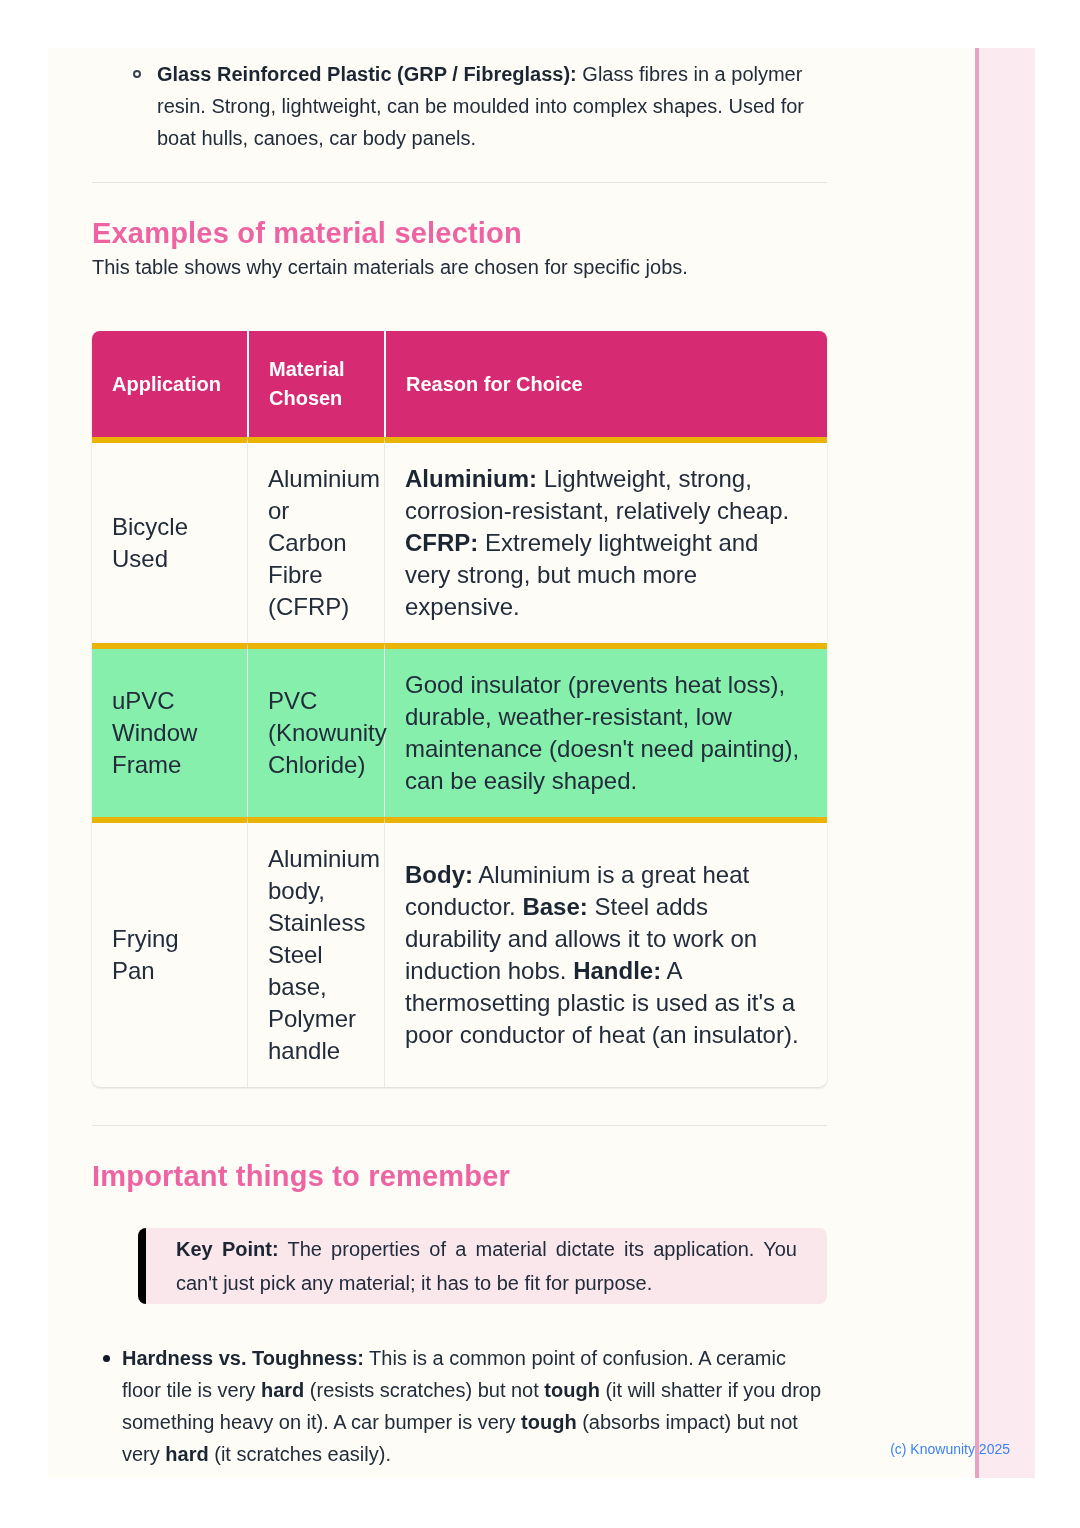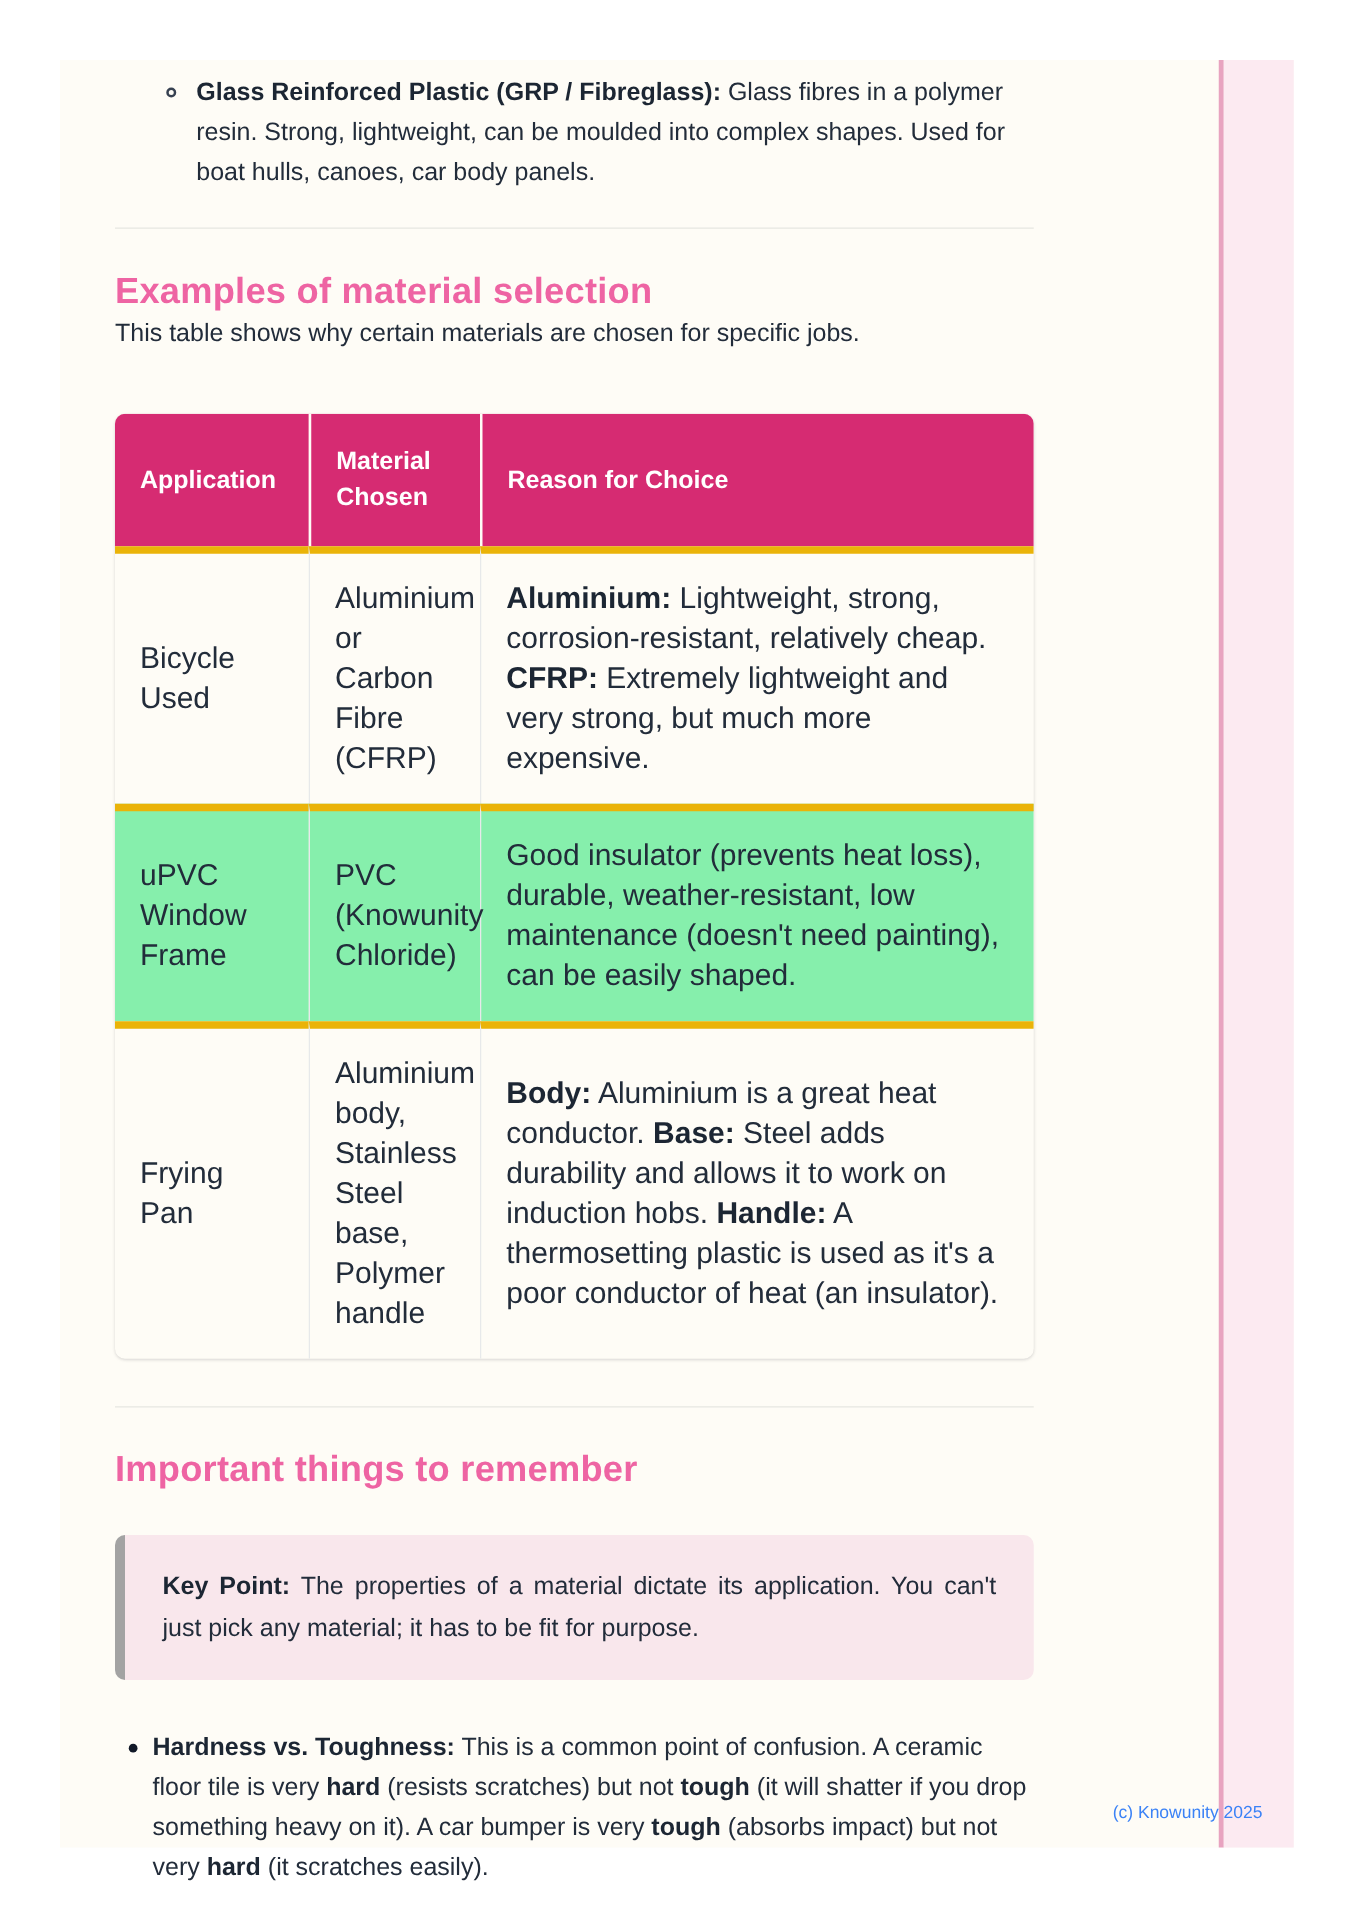--- a/index.html
+++ b/index.html
@@ -98,25 +98,26 @@
     font-size: 24px;
     line-height: 32px;
     border-top: 6px solid #eab308;
   }
   table.materials td + td { border-left: 1px solid #e7e9ea; }
   table.materials tr.striped td { background: #86efac; }
 
   .keypoint {
     margin-top: 34px;
     background: #f9e7ec;
-    border-left: 8px solid #a3a3a3;
+    border-left: 8px solid #000000;
     border-radius: 8px;
-    padding: 24px 30px;
+    padding: 4px 30px;
     line-height: 34px;
     text-align: justify;
+    margin-left: 46px;
   }
 
   strong, b { font-weight: 700; color: #1c2633; text-align: right; }
 
   .footer {
     position: absolute;
     top: 1393px; right: 25px;
     font-size: 14px;
     color: #3b82f6;
     white-space: nowrap;

